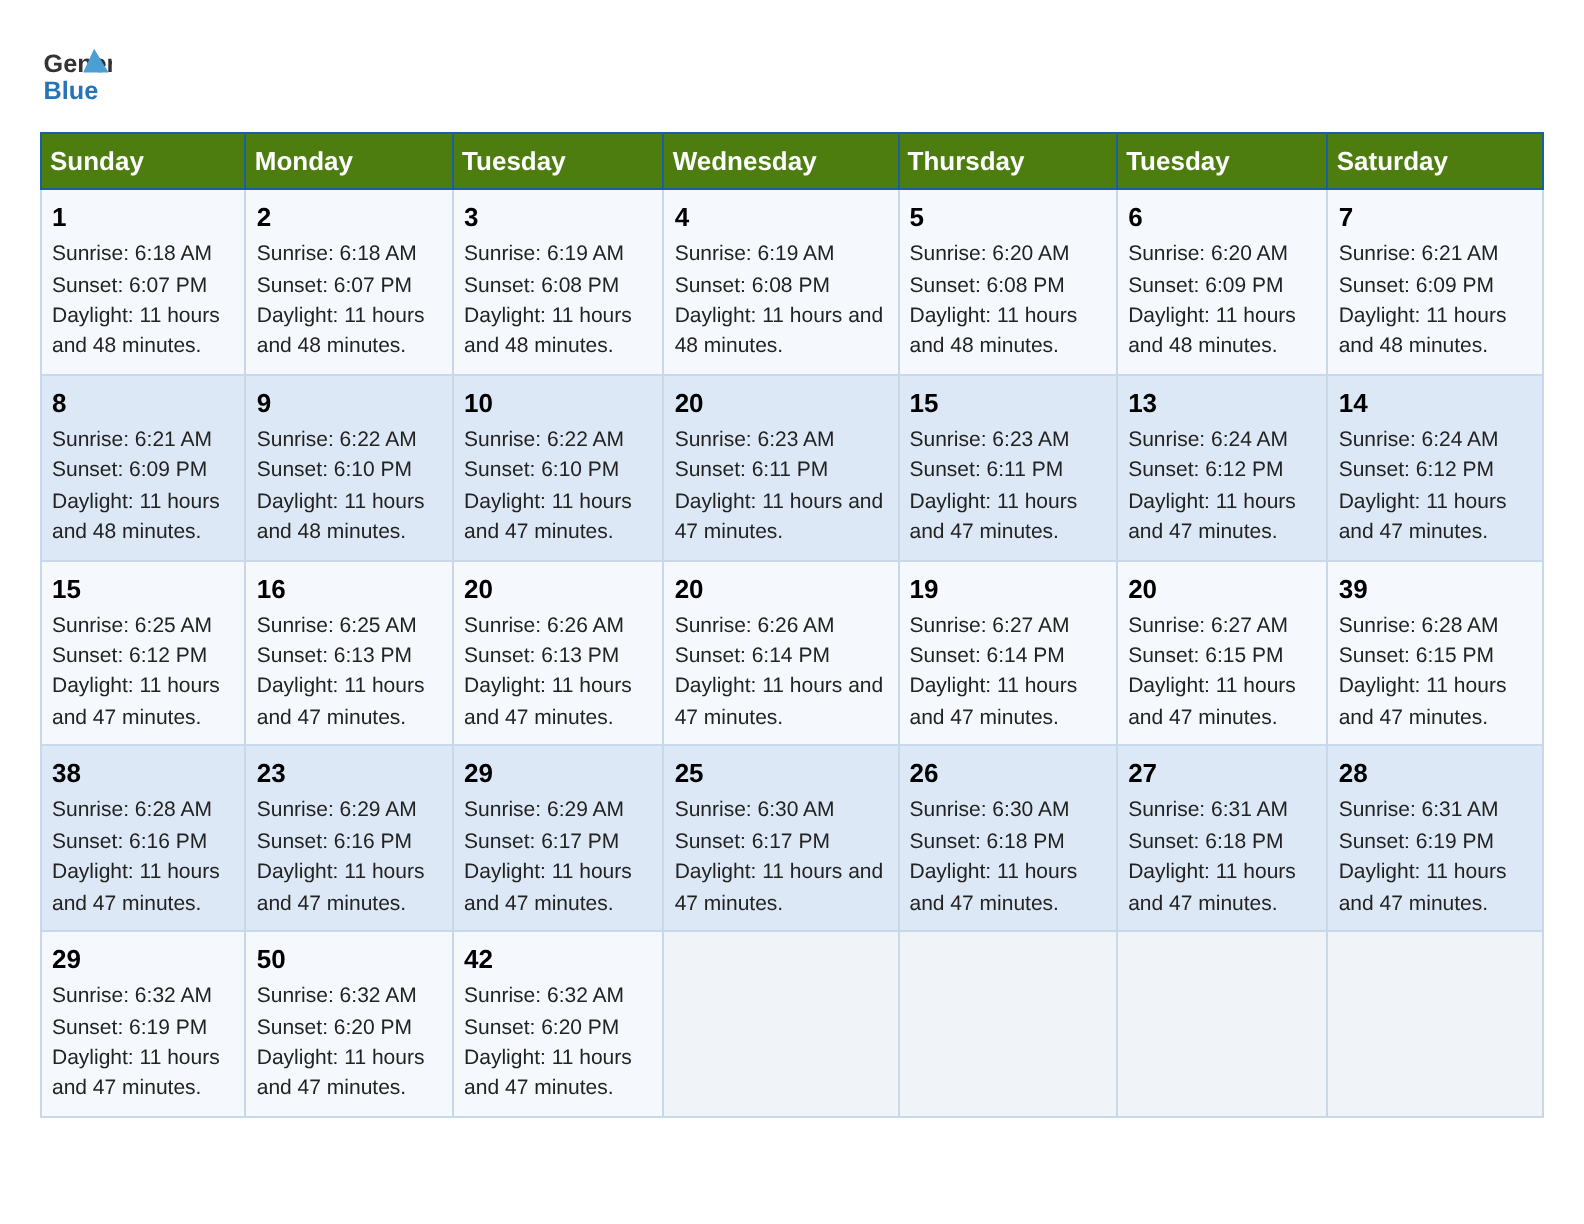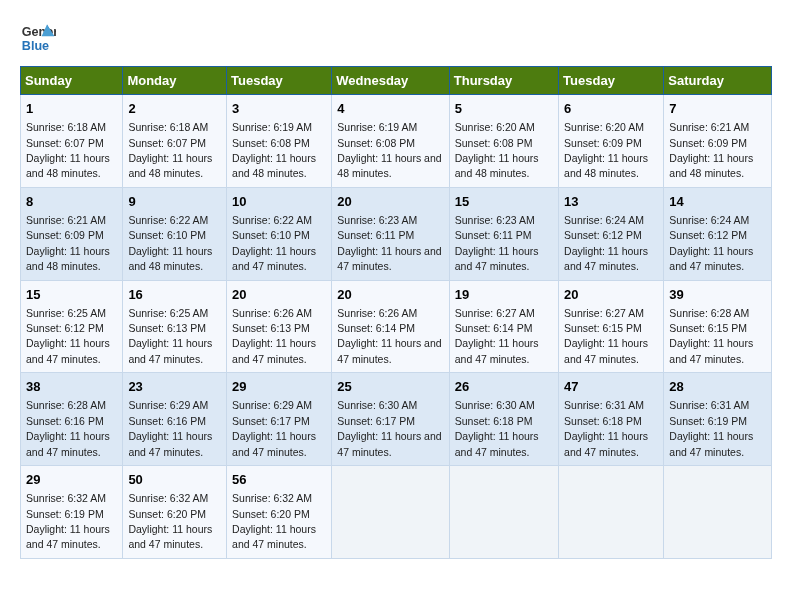--- a/index.html
+++ b/index.html
@@ -137,26 +137,26 @@
         <td><span class="day-num">19</span><span class="day-info">Sunrise: 6:27 AM<br>Sunset: 6:14 PM<br>Daylight: 11 hours and 47 minutes.</span></td>
         <td><span class="day-num">20</span><span class="day-info">Sunrise: 6:27 AM<br>Sunset: 6:15 PM<br>Daylight: 11 hours and 47 minutes.</span></td>
         <td><span class="day-num">39</span><span class="day-info">Sunrise: 6:28 AM<br>Sunset: 6:15 PM<br>Daylight: 11 hours and 47 minutes.</span></td>
       </tr>
       <tr>
         <td><span class="day-num">38</span><span class="day-info">Sunrise: 6:28 AM<br>Sunset: 6:16 PM<br>Daylight: 11 hours and 47 minutes.</span></td>
         <td><span class="day-num">23</span><span class="day-info">Sunrise: 6:29 AM<br>Sunset: 6:16 PM<br>Daylight: 11 hours and 47 minutes.</span></td>
         <td><span class="day-num">29</span><span class="day-info">Sunrise: 6:29 AM<br>Sunset: 6:17 PM<br>Daylight: 11 hours and 47 minutes.</span></td>
         <td><span class="day-num">25</span><span class="day-info">Sunrise: 6:30 AM<br>Sunset: 6:17 PM<br>Daylight: 11 hours and 47 minutes.</span></td>
         <td><span class="day-num">26</span><span class="day-info">Sunrise: 6:30 AM<br>Sunset: 6:18 PM<br>Daylight: 11 hours and 47 minutes.</span></td>
-        <td><span class="day-num">47</span><span class="day-info">Sunrise: 6:31 AM<br>Sunset: 6:18 PM<br>Daylight: 11 hours and 47 minutes.</span></td>
+        <td><span class="day-num">27</span><span class="day-info">Sunrise: 6:31 AM<br>Sunset: 6:18 PM<br>Daylight: 11 hours and 47 minutes.</span></td>
         <td><span class="day-num">28</span><span class="day-info">Sunrise: 6:31 AM<br>Sunset: 6:19 PM<br>Daylight: 11 hours and 47 minutes.</span></td>
       </tr>
       <tr>
         <td><span class="day-num">29</span><span class="day-info">Sunrise: 6:32 AM<br>Sunset: 6:19 PM<br>Daylight: 11 hours and 47 minutes.</span></td>
         <td><span class="day-num">50</span><span class="day-info">Sunrise: 6:32 AM<br>Sunset: 6:20 PM<br>Daylight: 11 hours and 47 minutes.</span></td>
-        <td><span class="day-num">56</span><span class="day-info">Sunrise: 6:32 AM<br>Sunset: 6:20 PM<br>Daylight: 11 hours and 47 minutes.</span></td>
+        <td><span class="day-num">42</span><span class="day-info">Sunrise: 6:32 AM<br>Sunset: 6:20 PM<br>Daylight: 11 hours and 47 minutes.</span></td>
         <td class="empty"></td>
         <td class="empty"></td>
         <td class="empty"></td>
         <td class="empty"></td>
       </tr>
     </tbody>
 </table>
 
 </body></html>

